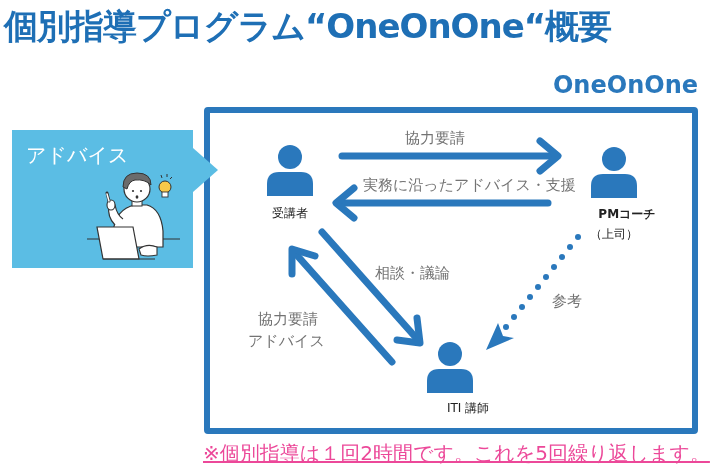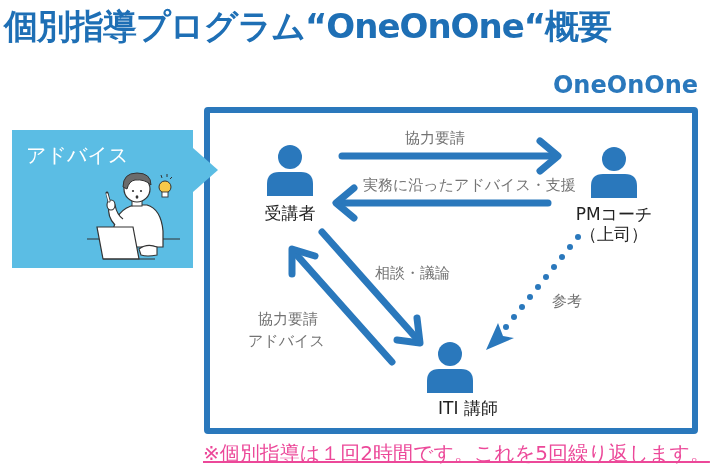--- a/index.html
+++ b/index.html
@@ -28,21 +28,21 @@
     border-top:22px solid transparent; border-bottom:22px solid transparent;
     border-left:25px solid #5BBDE4;
   }
   .callout-label {
     position:absolute; left:26px; top:142px; color:#ffffff; font-size:20px; line-height:26px;
   }
   .illustration { position:absolute; left:85px; top:165px; width:105px; height:100px; }
   .arrows { position:absolute; left:0; top:0; width:720px; height:474px; }
   .person { position:absolute; width:50px; height:52px; }
   .label {
-    position:absolute; font-size:17px; color:#222; line-height:20px; white-space:nowrap; text-align:center;
+    position:absolute; font-size:12px; color:#222; line-height:20px; white-space:nowrap; text-align:center;
   }
   .edge-label { position:absolute; font-size:15px; color:#737373; line-height:22px; white-space:nowrap; }
   .footnote {
     position:absolute; left:203px; top:440px; font-size:20px; color:#ec4899; line-height:26px; white-space:nowrap;text-decoration:underline;
   }
 </style>
 </head>
 <body>
 
 <div class="title">個別指導プログラム“OneOnOne“概要</div>
@@ -124,21 +124,21 @@
 <svg class="person" style="left:265px; top:144px;" viewBox="0 0 50 52">
   <circle cx="25" cy="13" r="12" fill="#2A78BC"></circle>
   <path d="M2 52 L2 40 Q2 28 14 28 L36 28 Q48 28 48 40 L48 52 Z" fill="#2A78BC"></path>
 </svg>
 <div class="label" style="left:255px; top:203px; width:70px;">受講者</div>
 
 <svg class="person" style="left:589px; top:146px;" viewBox="0 0 50 52">
   <circle cx="25" cy="13" r="12" fill="#2A78BC"></circle>
   <path d="M2 52 L2 40 Q2 28 14 28 L36 28 Q48 28 48 40 L48 52 Z" fill="#2A78BC"></path>
 </svg>
-<div class="label" style="left:574px; top:204px; width:80px;">PMコーチ</div>
+<div class="label" style="left:587px; top:204px; width:80px;font-weight:bold;">PMコーチ</div>
 <div class="label" style="left:574px; top:224px; width:80px;">（上司）</div>
 
 <svg class="person" style="left:425px; top:341px;" viewBox="0 0 50 52">
   <circle cx="25" cy="13" r="12" fill="#2A78BC"></circle>
   <path d="M2 52 L2 40 Q2 28 14 28 L36 28 Q48 28 48 40 L48 52 Z" fill="#2A78BC"></path>
 </svg>
 <div class="label" style="left:428px; top:398px; width:80px;">ITI 講師</div>
 
 <div class="edge-label" style="left:405px; top:127px;">協力要請</div>
 <div class="edge-label" style="left:363px; top:174px;">実務に沿ったアドバイス・支援</div>

